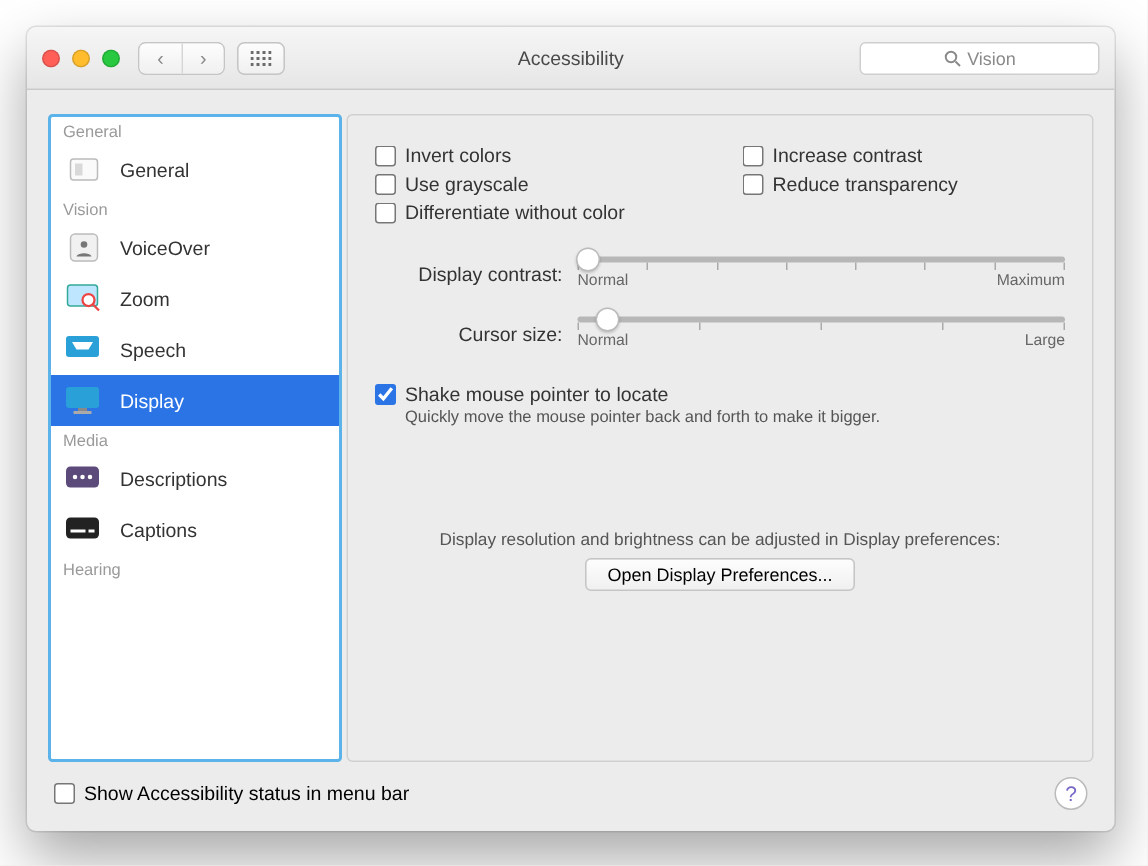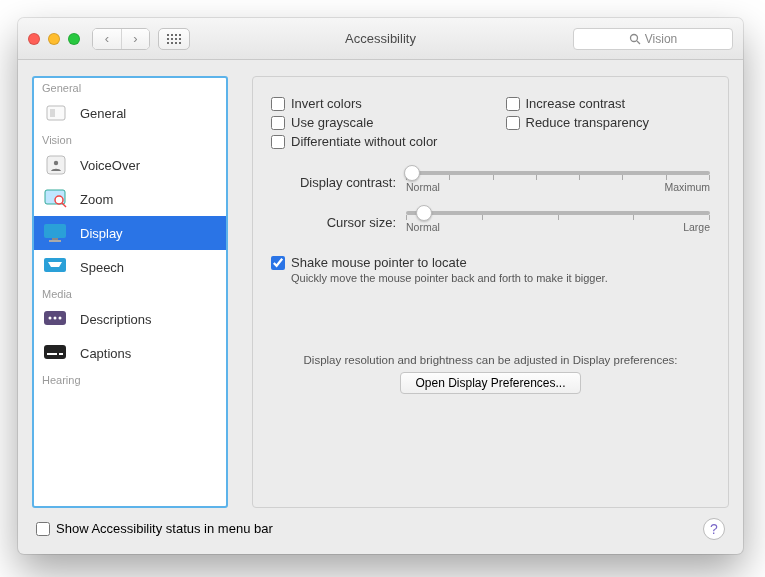--- a/index.html
+++ b/index.html
@@ -9,21 +9,21 @@
 .traffic { display: flex; gap: 8px; margin-right: 12px; }
 .tl { width: 12px; height: 12px; border-radius: 50%; border: 0.5px solid rgba(0,0,0,0.15); }
 .tl.red { background: #ff5f57; } .tl.yel { background: #ffbd2e; } .tl.grn { background: #28c840; }
 .navseg { display: flex; border: 1px solid #c5c5c5; border-radius: 5px; overflow: hidden; background: #fff; height: 22px; }
 .navseg button { width: 28px; border: none; background: linear-gradient(#fdfdfd,#f0f0f0); color: #888; font-size: 13px; cursor: default; }
 .navseg button + button { border-left: 1px solid #d5d5d5; }
 .gridbtn { margin-left: 8px; width: 32px; height: 22px; border: 1px solid #c5c5c5; border-radius: 5px; background: linear-gradient(#fdfdfd,#f0f0f0); display:flex; align-items:center; justify-content:center; }
 .gridbtn svg { width: 14px; height: 10px; }
 .titletext { position: absolute; left: 0; right: 0; text-align: center; font-size: 13px; color: #4a4a4a; pointer-events: none; }
 .search { margin-left: auto; width: 160px; height: 22px; border: 1px solid #cfcfcf; border-radius: 4px; background: #fff; display: flex; align-items: center; justify-content:center; gap:4px; color:#8a8a8a; font-size:12px; }
-.content { flex: 1; display: flex; padding: 16px 14px 8px 14px; gap: 24px; }
+.content { flex: 1; display: flex; padding: 16px 14px 8px 14px; gap: 3px; }
 .sidebar { width: 196px; border: 2px solid #5cb3ea; border-radius: 3px; background: #fff; overflow: hidden; display:flex; flex-direction:column; font-size:13px; color:#333; }
 .section-label { font-size: 11px; color: #9a9a9a; padding: 4px 8px 2px; }
 .item { display: flex; align-items: center; gap: 10px; padding: 6px 8px; cursor: default; }
 .item.selected { background: #2a74e6; color: #fff; }
 .item .mac-icon { width: 28px; height: 22px; display:flex; align-items:center; justify-content:center; }
 .pane { flex: 1; background: #ececec; border: 1px solid #d0d0d0; border-radius: 4px; padding: 19px 18px 12px; font-size: 13px; color: #333; position: relative; }
 .checkrow { display: flex; align-items: center; gap: 6px; margin-bottom: 4px; }
 .twocol { display: flex; gap: 30px; }
 .twocol > div { flex: 1; }
 input[type=checkbox] { width: 14px; height: 14px; accent-color: #2a74e6; }
@@ -110,38 +110,38 @@
       <div class="item">
         <span class="mac-icon">
             <svg width="24" height="20">
               <rect x="1" y="1" width="20" height="14" rx="2" fill="#bfe6ff" stroke="#3a9"></rect>
               <circle cx="15" cy="11" r="4" fill="#fff" stroke="#e44" stroke-width="1.5"></circle>
               <line x1="18" y1="14" x2="22" y2="18" stroke="#e44" stroke-width="1.5"></line>
             </svg>
           </span>
         <span>Zoom</span>
       </div>
+      <div class="item">
+        <span class="mac-icon">
+            <svg width="26" height="20">
+              <rect x="1" y="1" width="22" height="14" rx="2" fill="#2aa0d8"></rect>
+              <path d="M5 5h14l-3 5h-8z" fill="#fff"></path>
+            </svg>
+          </span>
+        <span>Speech</span>
+      </div>
       <div class="item selected">
         <span class="mac-icon">
             <svg width="26" height="20">
               <rect x="1" y="1" width="22" height="14" rx="2" fill="#2aa0d8"></rect>
               <rect x="9" y="15" width="6" height="2" fill="#888"></rect>
               <rect x="6" y="17" width="12" height="2" fill="#aaa"></rect>
             </svg>
           </span>
         <span>Display</span>
-      </div>
-      <div class="item">
-        <span class="mac-icon">
-            <svg width="26" height="20">
-              <rect x="1" y="1" width="22" height="14" rx="2" fill="#2aa0d8"></rect>
-              <path d="M5 5h14l-3 5h-8z" fill="#fff"></path>
-            </svg>
-          </span>
-        <span>Speech</span>
       </div>
       <div class="section-label">Media</div>
       <div class="item">
         <span class="mac-icon">
             <svg width="26" height="20">
               <rect x="1" y="2" width="22" height="14" rx="3" fill="#5b4a7a"></rect>
               <circle cx="7" cy="9" r="1.5" fill="#fff"></circle>
               <circle cx="12" cy="9" r="1.5" fill="#fff"></circle>
               <circle cx="17" cy="9" r="1.5" fill="#fff"></circle>
             </svg>

